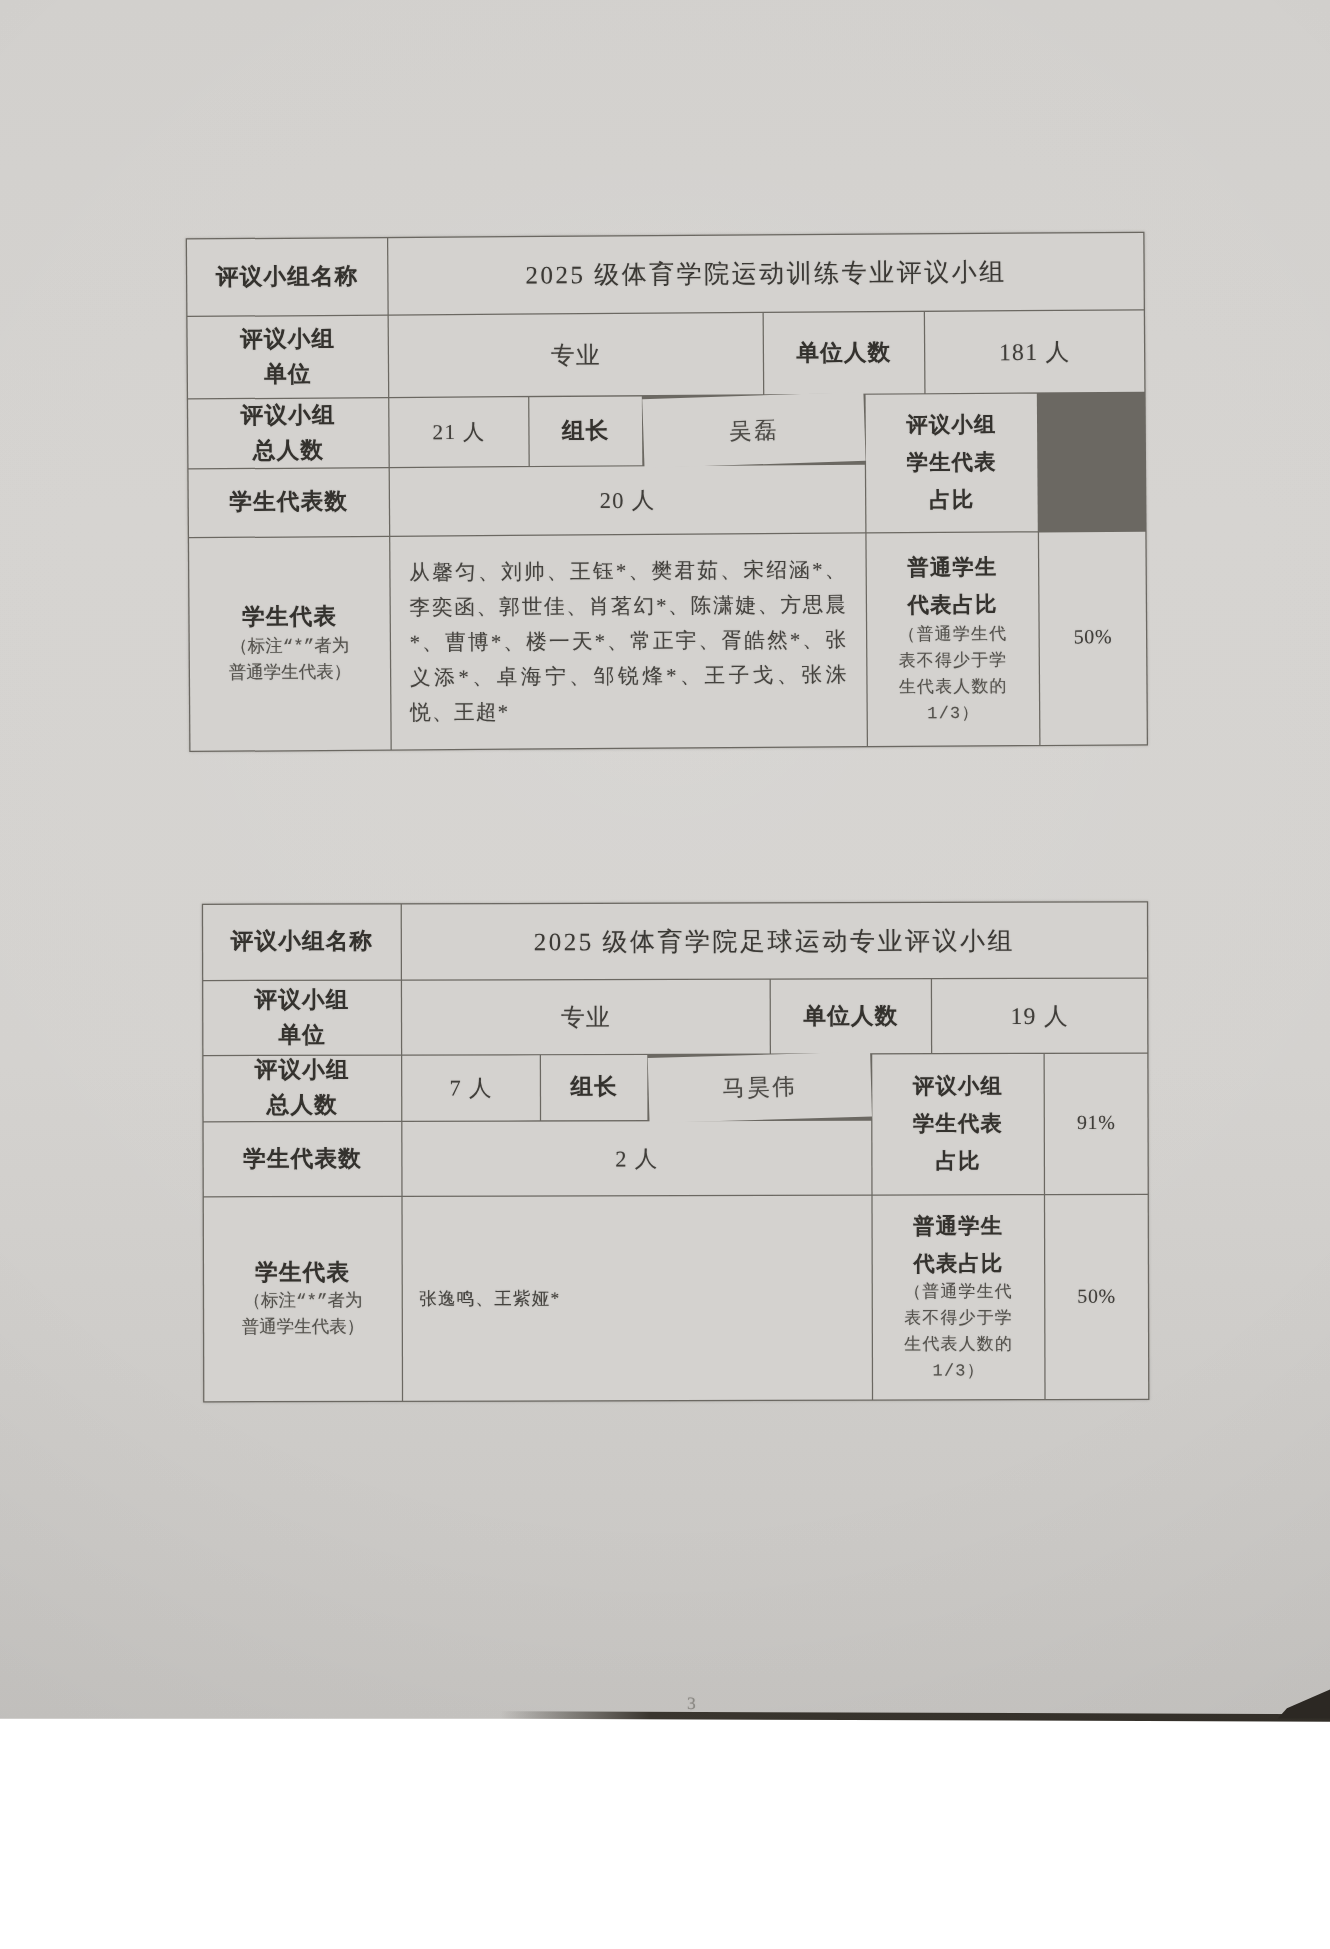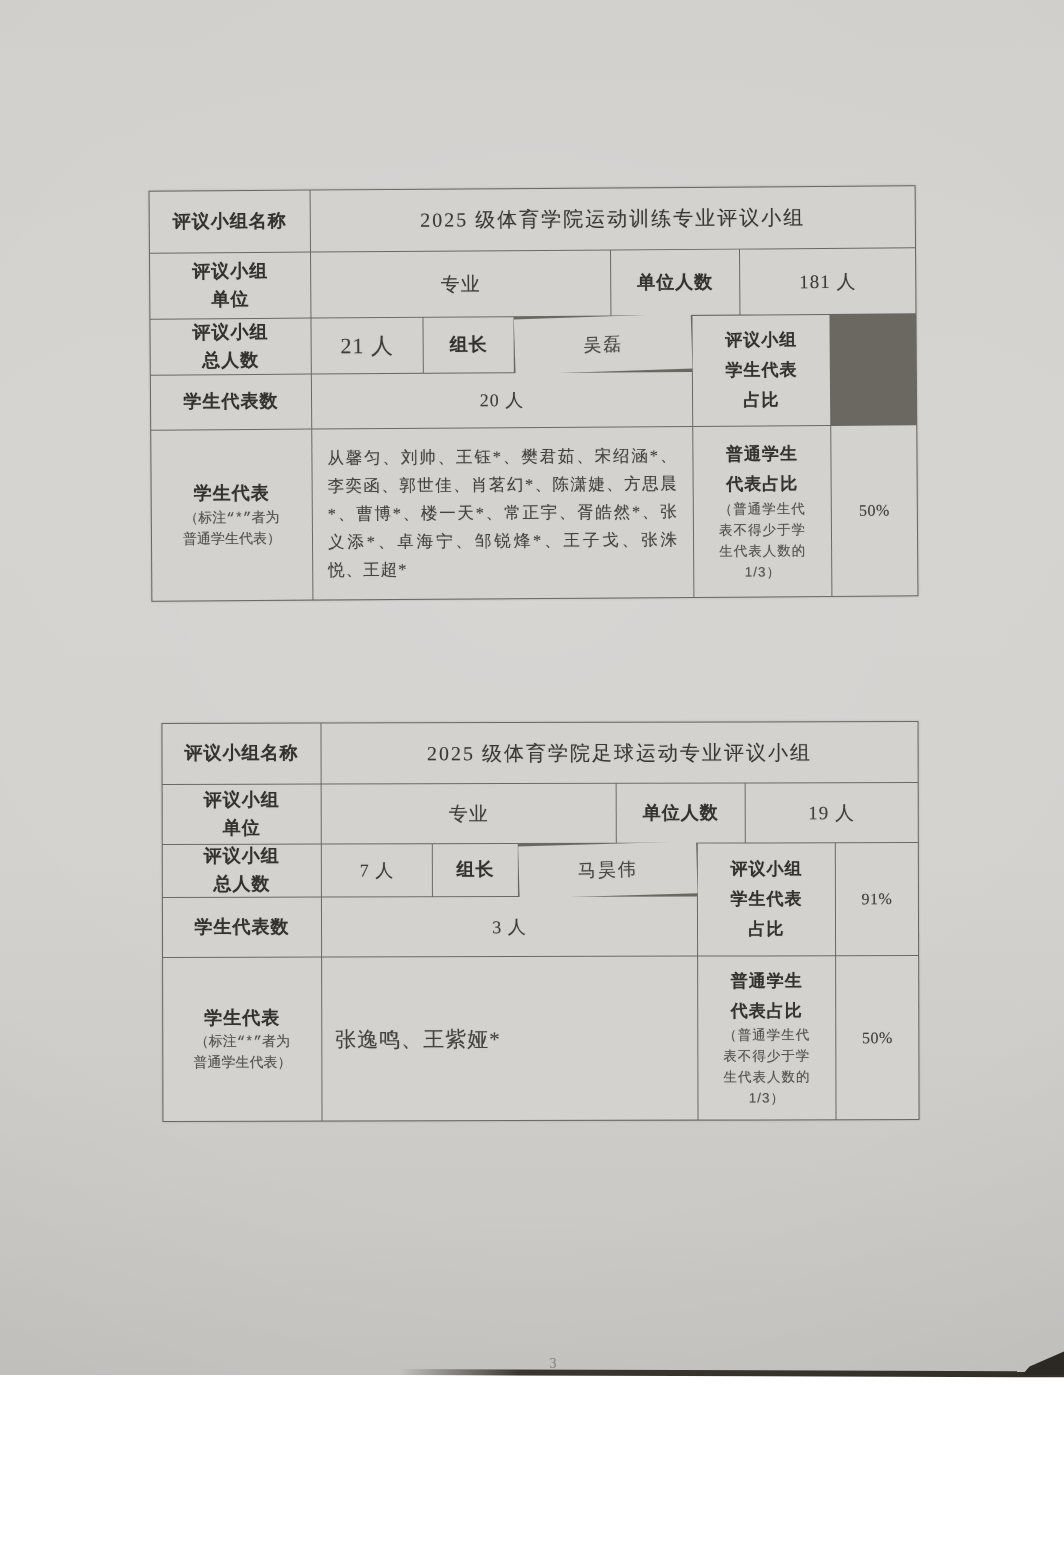--- a/index.html
+++ b/index.html
@@ -37,30 +37,30 @@
     font-size:18px;line-height:1.55;letter-spacing:1px;
   }
   .val{font-size:19px;letter-spacing:1px;}
   .title{font-size:20px;letter-spacing:2px;color:#3b3935;}
   .hand{font-size:18px;color:#4b4945;transform:rotate(-1.5deg);letter-spacing:2px;}
   .pct{font-size:16px;letter-spacing:.5px;}
   .ratio-lab{font-size:17px;line-height:1.75;}
   .note{font-size:14px;line-height:1.5;color:#54524d;letter-spacing:0;
         font-family:Liberation Mono, monospace;font-weight:normal;}
   .note-sm{font-size:13.5px;line-height:1.55;color:#54524d;
-        font-family:Liberation Sans, sans-serif;font-weight:normal;}
+        font-family:Liberation Mono, monospace;font-weight:normal;}
   .names{
     align-items:stretch;justify-content:center;
     text-align:justify;text-justify:inter-character;
     font-size:16.5px;line-height:1.7;letter-spacing:1px;
     padding:8px 15px;white-space:normal;color:#45433f;
   }
   .names-left{
     align-items:flex-start;justify-content:center;
-    text-align:left;font-size:21px;letter-spacing:1px;
+    text-align:left;font-size:14px;letter-spacing:1px;
     padding:0 0 0 13px;color:#45433f;
   }
   .pagenum{
     position:absolute;left:538px;top:1356px;width:30px;
     text-align:center;font-size:14px;color:#8b8984;
     text-shadow:0 0 1px rgba(120,118,112,.4);
   }
   
   .edge-strip{
     position:absolute;bottom:0;left:400px;right:0;height:6px;
@@ -87,21 +87,21 @@
     <div class="cell val title" style="grid-row:1;grid-column:2/9;">2025 级体育学院运动训练专业评议小组</div>
 
     <div class="cell lab" style="grid-row:2;grid-column:1;">评议小组
 单位</div>
     <div class="cell val" style="grid-row:2;grid-column:2/5;">专业</div>
     <div class="cell lab" style="grid-row:2;grid-column:5/7;">单位人数</div>
     <div class="cell val" style="grid-row:2;grid-column:7/9;">181 人</div>
 
     <div class="cell lab" style="grid-row:3;grid-column:1;">评议小组
 总人数</div>
-    <div class="cell val" style="grid-row:3;grid-column:2;font-size:22px;">21 人</div>
+    <div class="cell val" style="grid-row:3;grid-column:2;font-size:17px;">21 人</div>
     <div class="cell lab" style="grid-row:3;grid-column:3;">组长</div>
     <div class="cell val hand" style="grid-row:3;grid-column:4/6;">吴磊</div>
     <div class="cell lab ratio-lab" style="grid-row:3/5;grid-column:6/8;">评议小组
 学生代表
 占比</div>
 
     <div class="cell lab" style="grid-row:4;grid-column:1;">学生代表数</div>
     <div class="cell val" style="grid-row:4;grid-column:2/6;font-size:18px;">20 人</div>
 
     <div class="cell lab" style="grid-row:5;grid-column:1;">
@@ -139,21 +139,21 @@
 总人数</div>
     <div class="cell val" style="grid-row:3;grid-column:2;font-size:18px;">7 人</div>
     <div class="cell lab" style="grid-row:3;grid-column:3;">组长</div>
     <div class="cell val hand" style="grid-row:3;grid-column:4/6;">马昊伟</div>
     <div class="cell lab ratio-lab" style="grid-row:3/5;grid-column:6/8;">评议小组
 学生代表
 占比</div>
     <div class="cell val pct" style="grid-row:3/5;grid-column:8;">91%</div>
 
     <div class="cell lab" style="grid-row:4;grid-column:1;">学生代表数</div>
-    <div class="cell val" style="grid-row:4;grid-column:2/6;font-size:18px;">3 人</div>
+    <div class="cell val" style="grid-row:4;grid-column:2/6;font-size:18px;">2 人</div>
 
     <div class="cell lab" style="grid-row:5;grid-column:1;">
       <span>学生代表</span>
       <span class="note">（标注“*”者为
 普通学生代表）</span>
     </div>
     <div class="cell names-left" style="grid-row:5;grid-column:2/6;">张逸鸣、王紫娅*</div>
     <div class="cell lab ratio-lab" style="grid-row:5;grid-column:6/8;">
       <span>普通学生
 代表占比</span>

